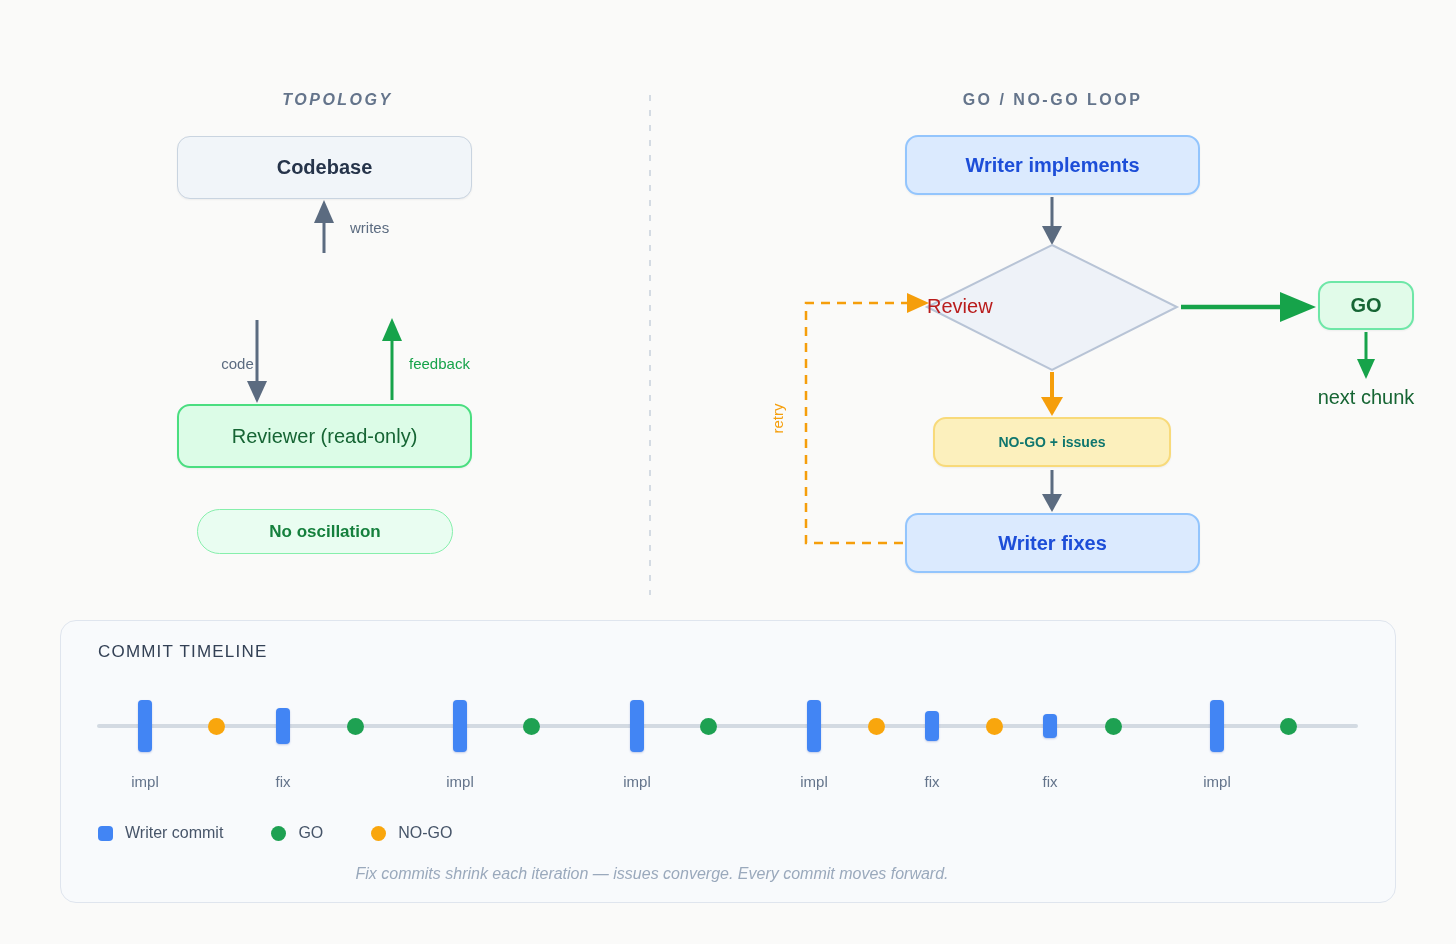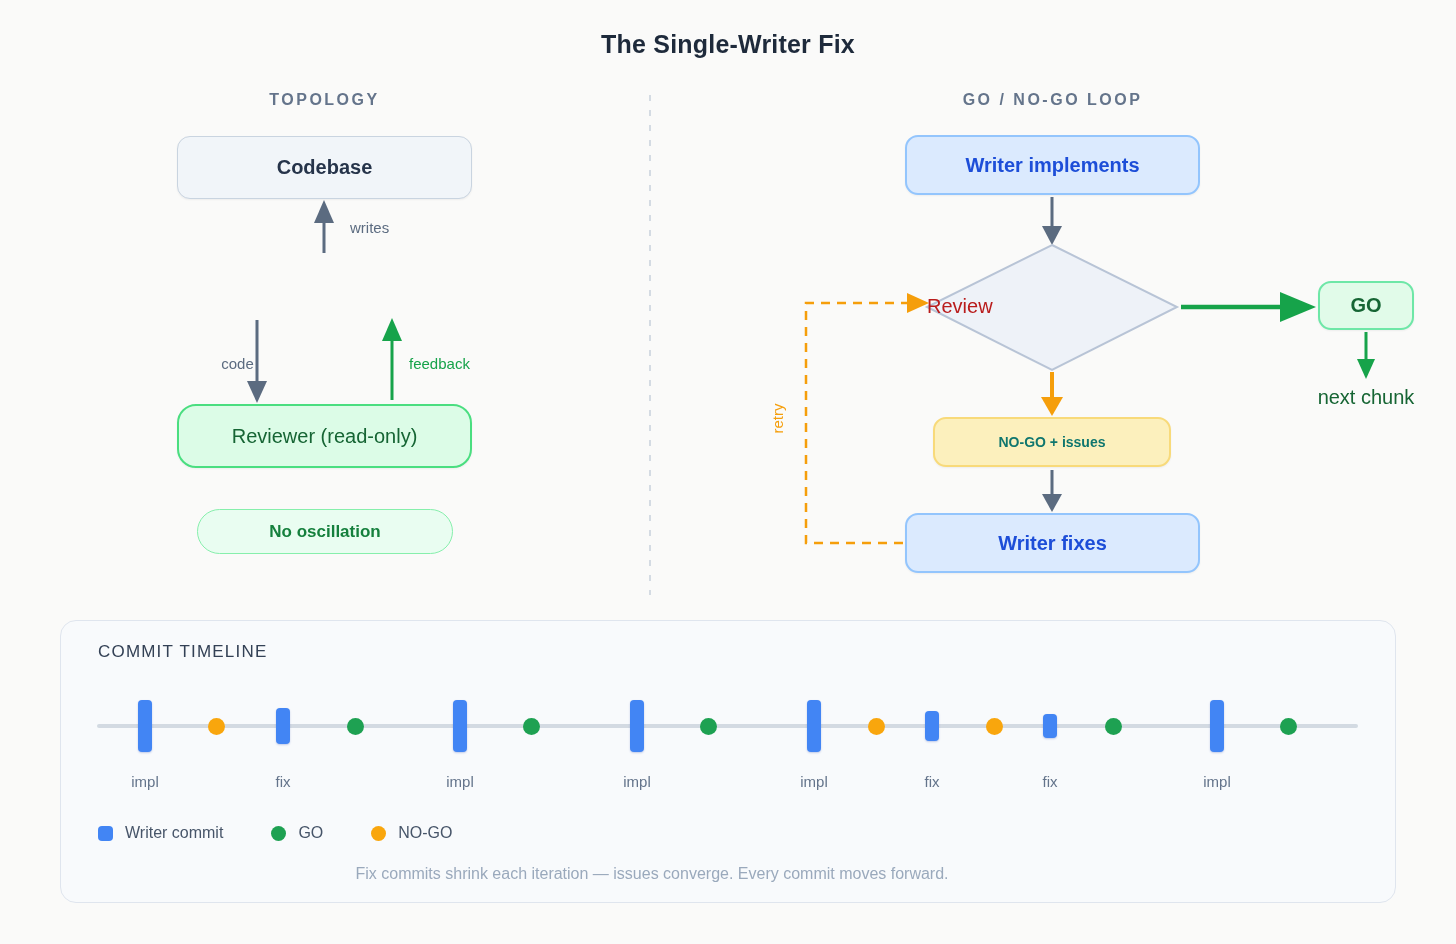--- a/index.html
+++ b/index.html
@@ -56,21 +56,21 @@
   .dot-nogo { background:#f9a60d; }
 
   .legend { left:98px; top:824px; display:flex; align-items:center; column-gap:48px; }
   .legend-item { display:flex; align-items:center; column-gap:12px; font-size:16px; color:#475569; }
   .sw-square { width:15px; height:15px; border-radius:4px; background:#4285f4; }
   .sw-dot { width:15px; height:15px; border-radius:50%; }
   .sw-green { background:#1ea152; }
   .sw-orange { background:#f9a60d; }
   .caption {
     left:60px; top:865px; width:1184px; text-align:center;
-    font-size:16px; color:#9aa9bc;
+    font-size:16px; font-style:italic; color:#9aa9bc;
   }
 </style>
 </head>
 <body>
 
 <div class="stage">
 
   <svg class="overlay" width="1456" height="944" viewBox="0 0 1456 944">
 
     <line x1="650" y1="95" x2="650" y2="595" stroke="#d4dbe3" stroke-width="2" stroke-dasharray="6 9"></line>
@@ -116,35 +116,34 @@
       <line x1="1052" y1="470" x2="1052" y2="497" stroke="#5b6b80" stroke-width="3"></line>
       <polygon points="1052,512 1042,494 1062,494" fill="#5b6b80"></polygon>
     </g>
 
     <g>
       <path d="M 903 543 L 806 543 L 806 303 L 908 303" fill="none" stroke="#f59e0b" stroke-width="2.5" stroke-dasharray="9 7"></path>
       <polygon points="929,303 907,293 907,313" fill="#f59e0b"></polygon>
     </g>
   </svg>
 
-  <div class="abs title">The Single-Writer Fix</div>
-
-  <div class="abs section-heading" style="left:177px; top:91px; width:295px;">TOPOLOGY</div>
+
+  <div class="abs section-heading" style="left:190px; top:91px; width:295px;font-style:italic;">TOPOLOGY</div>
 
   <div class="abs node node-neutral" style="left:177px; top:136px; width:295px; height:63px;">
     <span>Codebase</span>
   </div>
 
   <div class="abs edge-label" style="left:350px; top:219px;">writes</div>
 
 
   <div class="abs edge-label" style="left:210px; top:355px; width:55px; text-align:center;">code</div>
   <div class="abs edge-label green" style="left:409px; top:355px;">feedback</div>
 
-  <div class="abs node node-green" style="left:177px; top:404px; width:295px; height:64px;border-radius:19px;">
+  <div class="abs node node-green" style="left:177px; top:404px; width:295px; height:64px;">
     <span>Reviewer (read-only)</span>
   </div>
 
   <div class="abs pill" style="left:197px; top:509px; width:256px; height:45px;">
     <span>No oscillation</span>
   </div>
 
   <div class="abs section-heading" style="left:905px; top:91px; width:295px;">GO / NO-GO LOOP</div>
 
   <div class="abs node node-blue" style="left:905px; top:135px; width:295px; height:60px;">

